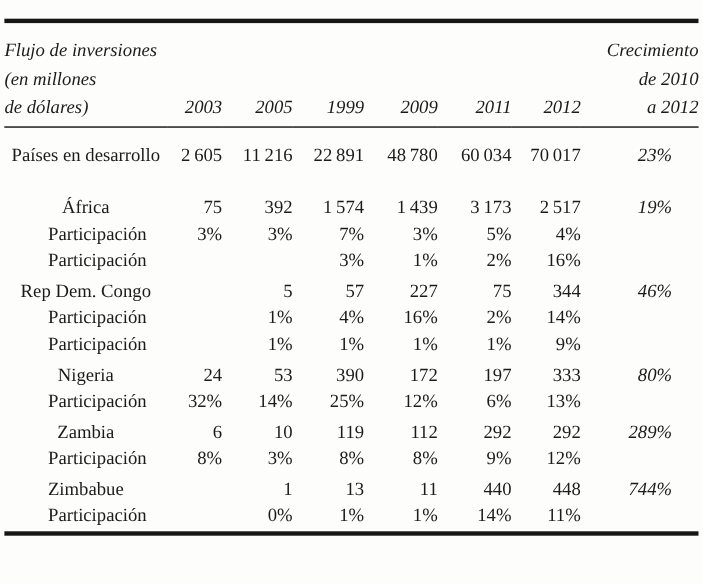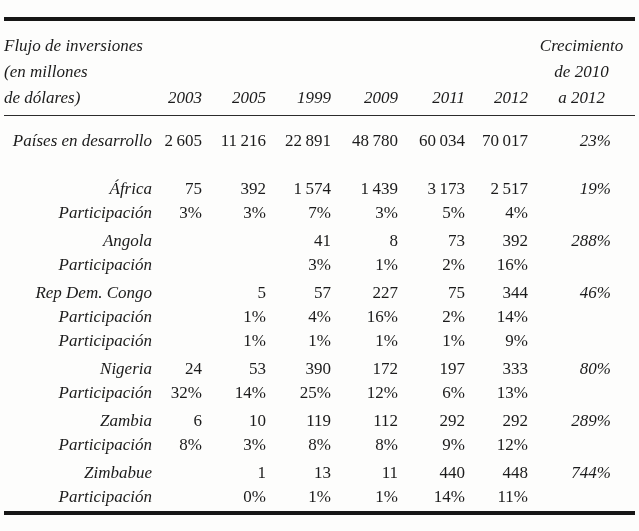--- a/index.html
+++ b/index.html
@@ -23,31 +23,31 @@
   col.c-y4{width:67px;}
   col.c-y5{width:63px;}
   col.c-growth{width:107px;}
   thead th{
     font-style:italic;font-weight:normal;font-size:17px;line-height:26px;
     vertical-align:bottom;padding:12px 0 4px 0;
     border-bottom:1px solid #2c2c2c;
   }
   th.title-cell{text-align:left;}
   th.year{text-align:right;}
-  th.growth-cell{}
+  th.growth-cell{text-align:right;}
   .hline{display:block;white-space:nowrap;}
   tbody td{
     font-size:17px;line-height:24px;padding:0;
     white-space:nowrap;vertical-align:bottom;
   }
   tbody td.num{text-align:right;}
   tbody td.growth{text-align:right;padding-right:24px;font-style:italic;}
   tr.total td{padding-top:13px;padding-bottom:20px;}
   tr.country td{padding-top:4px;}
-  td.lbl{text-align:right;font-style:italic;}
+  td.lbl{text-align:center;}
   td.lbl.indent{padding-left:21px;}
 </style>
 </head>
 <body>
 
 <div class="page">
   <div class="rule thick top"></div>
 
   <table>
     <colgroup>
@@ -104,30 +104,20 @@
         <tr class="participation">
           <td class="lbl indent">Participación</td>
           <td class="num">3%</td>
           <td class="num">3%</td>
           <td class="num">7%</td>
           <td class="num">3%</td>
           <td class="num">5%</td>
           <td class="num">4%</td>
           <td class="growth"></td>
         </tr>
-        <tr class="country">
-          <td class="lbl">Angola</td>
-          <td class="num"></td>
-          <td class="num"></td>
-          <td class="num">41</td>
-          <td class="num">8</td>
-          <td class="num">73</td>
-          <td class="num">392</td>
-          <td class="growth">288%</td>
-        </tr>
         <tr class="participation">
           <td class="lbl indent">Participación</td>
           <td class="num"></td>
           <td class="num"></td>
           <td class="num">3%</td>
           <td class="num">1%</td>
           <td class="num">2%</td>
           <td class="num">16%</td>
           <td class="growth"></td>
         </tr>

